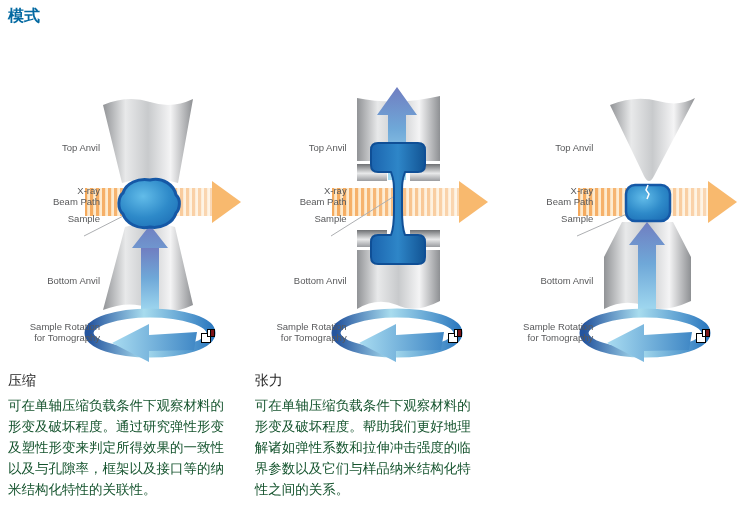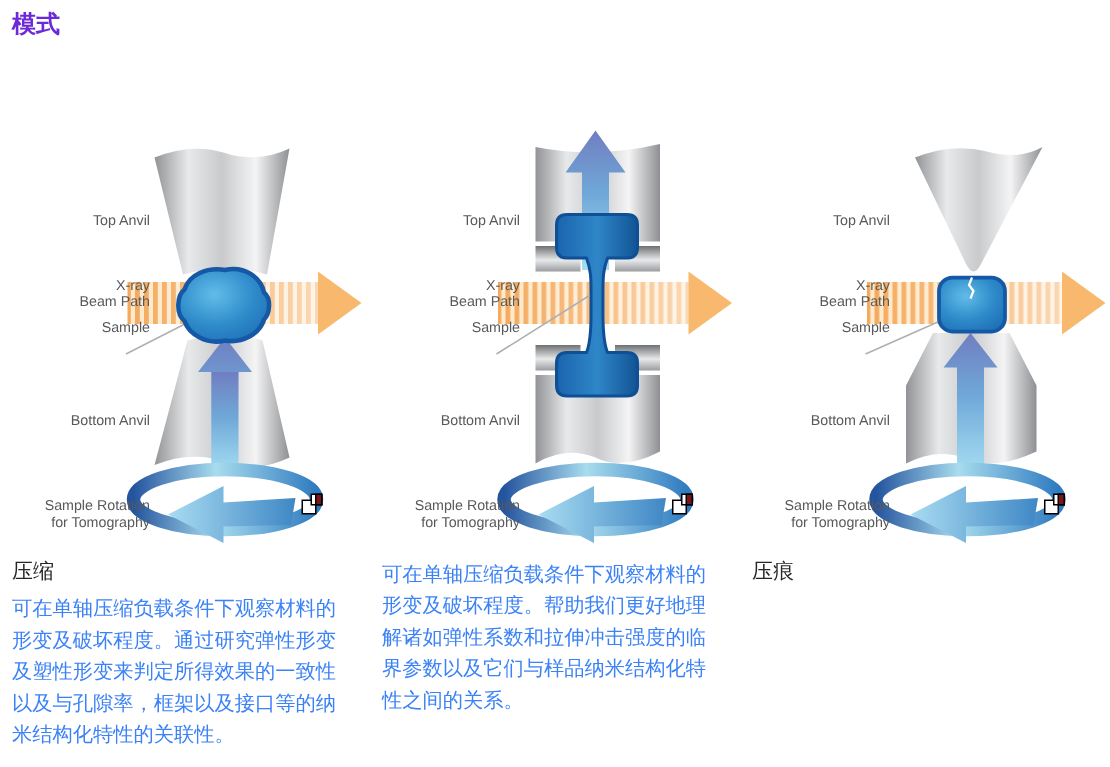--- a/index.html
+++ b/index.html
@@ -2,38 +2,38 @@
 <html><head>
 <meta charset="utf-8">
 <style>
   html,body{margin:0;padding:0;}
   body{
     width:740px;height:511px;background:#ffffff;overflow:hidden;position:relative;
     font-family:"Liberation Sans","DejaVu Sans",sans-serif;
   }
   .page-title{
     position:absolute;top:6px;left:8px;
-    font-size:16px;font-weight:bold;color:#6d28d9;
+    font-size:16px;font-weight:bold;color:#0369a1;
   }
   .columns{position:absolute;top:85px;left:0;width:740px;display:flex;}
   .mode-col{width:246.66px;position:relative;}
   .diagram{position:relative;height:287px;}
   .diagram-svg{position:absolute;top:0;left:0;}
   .dlabel{
     position:absolute;left:0;width:100px;text-align:right;
     font-size:9.5px;line-height:11px;color:#58595b;
   }
   .l-topanvil{top:57px}
   .l-xray{top:100px}
   .l-sample{top:128px}
   .l-bottomanvil{top:190px}
-  .l-rotation{top:247px}
+  .l-rotation{top:236px}
   .caption{padding:0 14px 0 8px;}
   .caption h3{margin:0 0 5px 0;font-size:14px;font-weight:normal;color:#262626;}
-  .caption p{margin:0;font-size:13.5px;line-height:21px;color:#3b82f6;}
+  .caption p{margin:0;font-size:13.5px;line-height:21px;color:#14532d;}
   .defs-holder{position:absolute;width:0;height:0;overflow:hidden;}
 </style>
 </head>
 <body>
 
 <svg class="defs-holder" aria-hidden="true">
   <defs>
     <linearGradient id="silverH" x1="0" y1="0" x2="1" y2="0">
       <stop offset="0" stop-color="#919396"></stop>
       <stop offset="0.25" stop-color="#E8E9EA"></stop>
@@ -165,20 +165,21 @@
           <rect x="9.5" y="0.5" width="4" height="7" fill="#7C1418" stroke="#000000"></rect>
         </g>
       </svg>
       <div class="dlabel l-topanvil">Top Anvil</div>
       <div class="dlabel l-xray"><span>X-ray</span><br><span>Beam Path</span></div>
       <div class="dlabel l-sample">Sample</div>
       <div class="dlabel l-bottomanvil">Bottom Anvil</div>
       <div class="dlabel l-rotation"><span>Sample Rotation</span><br><span>for Tomography</span></div>
     </div>
     <div class="caption">
+      <h3>张力</h3>
       <p>可在单轴压缩负载条件下观察材料的形变及破坏程度。帮助我们更好地理解诸如弹性系数和拉伸冲击强度的临界参数以及它们与样品纳米结构化特性之间的关系。</p>
     </div>
   </div>
 
   <div class="mode-col">
     <div class="diagram">
       <svg class="diagram-svg" width="247" height="287" viewBox="0 0 247 287">
 
         <path d="M117,20 Q142,10 165,16 Q186,22 202,13 L161,91 Q156,101 151,91 Z" fill="url(#silverH)"></path>
 
@@ -208,17 +209,16 @@
           <rect x="9.5" y="0.5" width="4" height="7" fill="#7C1418" stroke="#000000"></rect>
         </g>
       </svg>
       <div class="dlabel l-topanvil">Top Anvil</div>
       <div class="dlabel l-xray"><span>X-ray</span><br><span>Beam Path</span></div>
       <div class="dlabel l-sample">Sample</div>
       <div class="dlabel l-bottomanvil">Bottom Anvil</div>
       <div class="dlabel l-rotation"><span>Sample Rotation</span><br><span>for Tomography</span></div>
     </div>
     <div class="caption">
-      <h3>压痕</h3>
     </div>
   </div>
 
 </div>
 
 </body></html>

